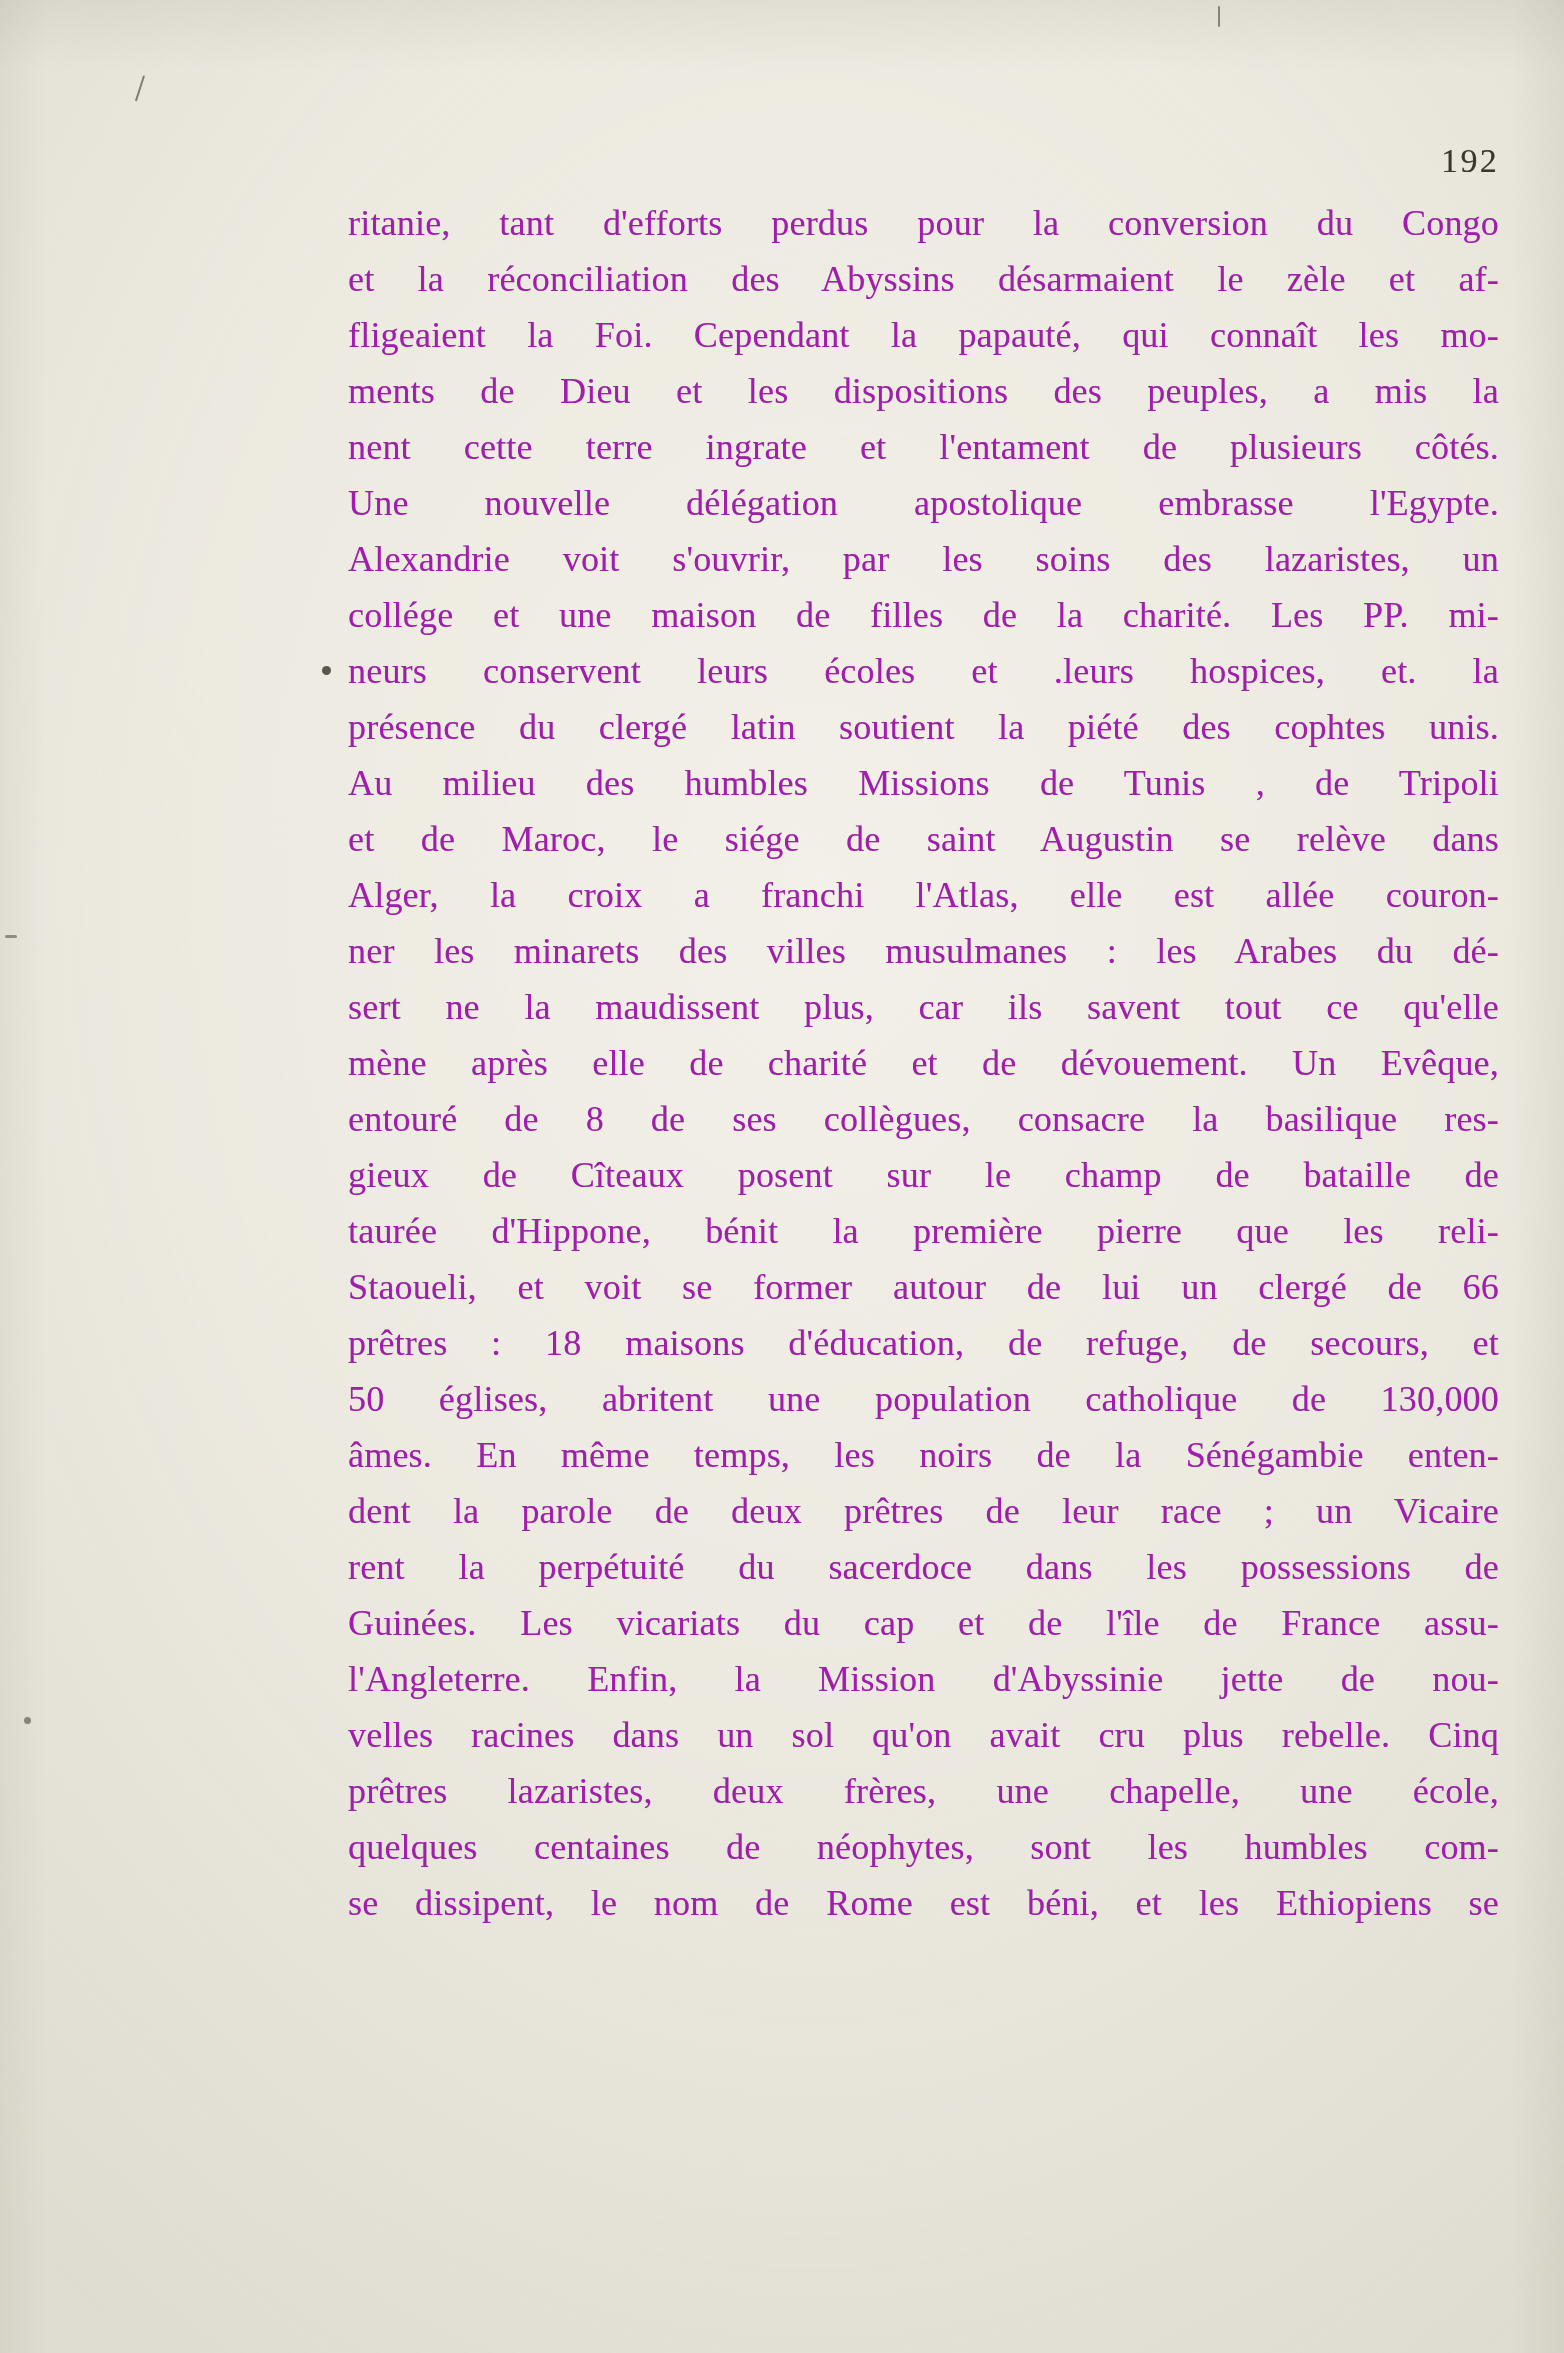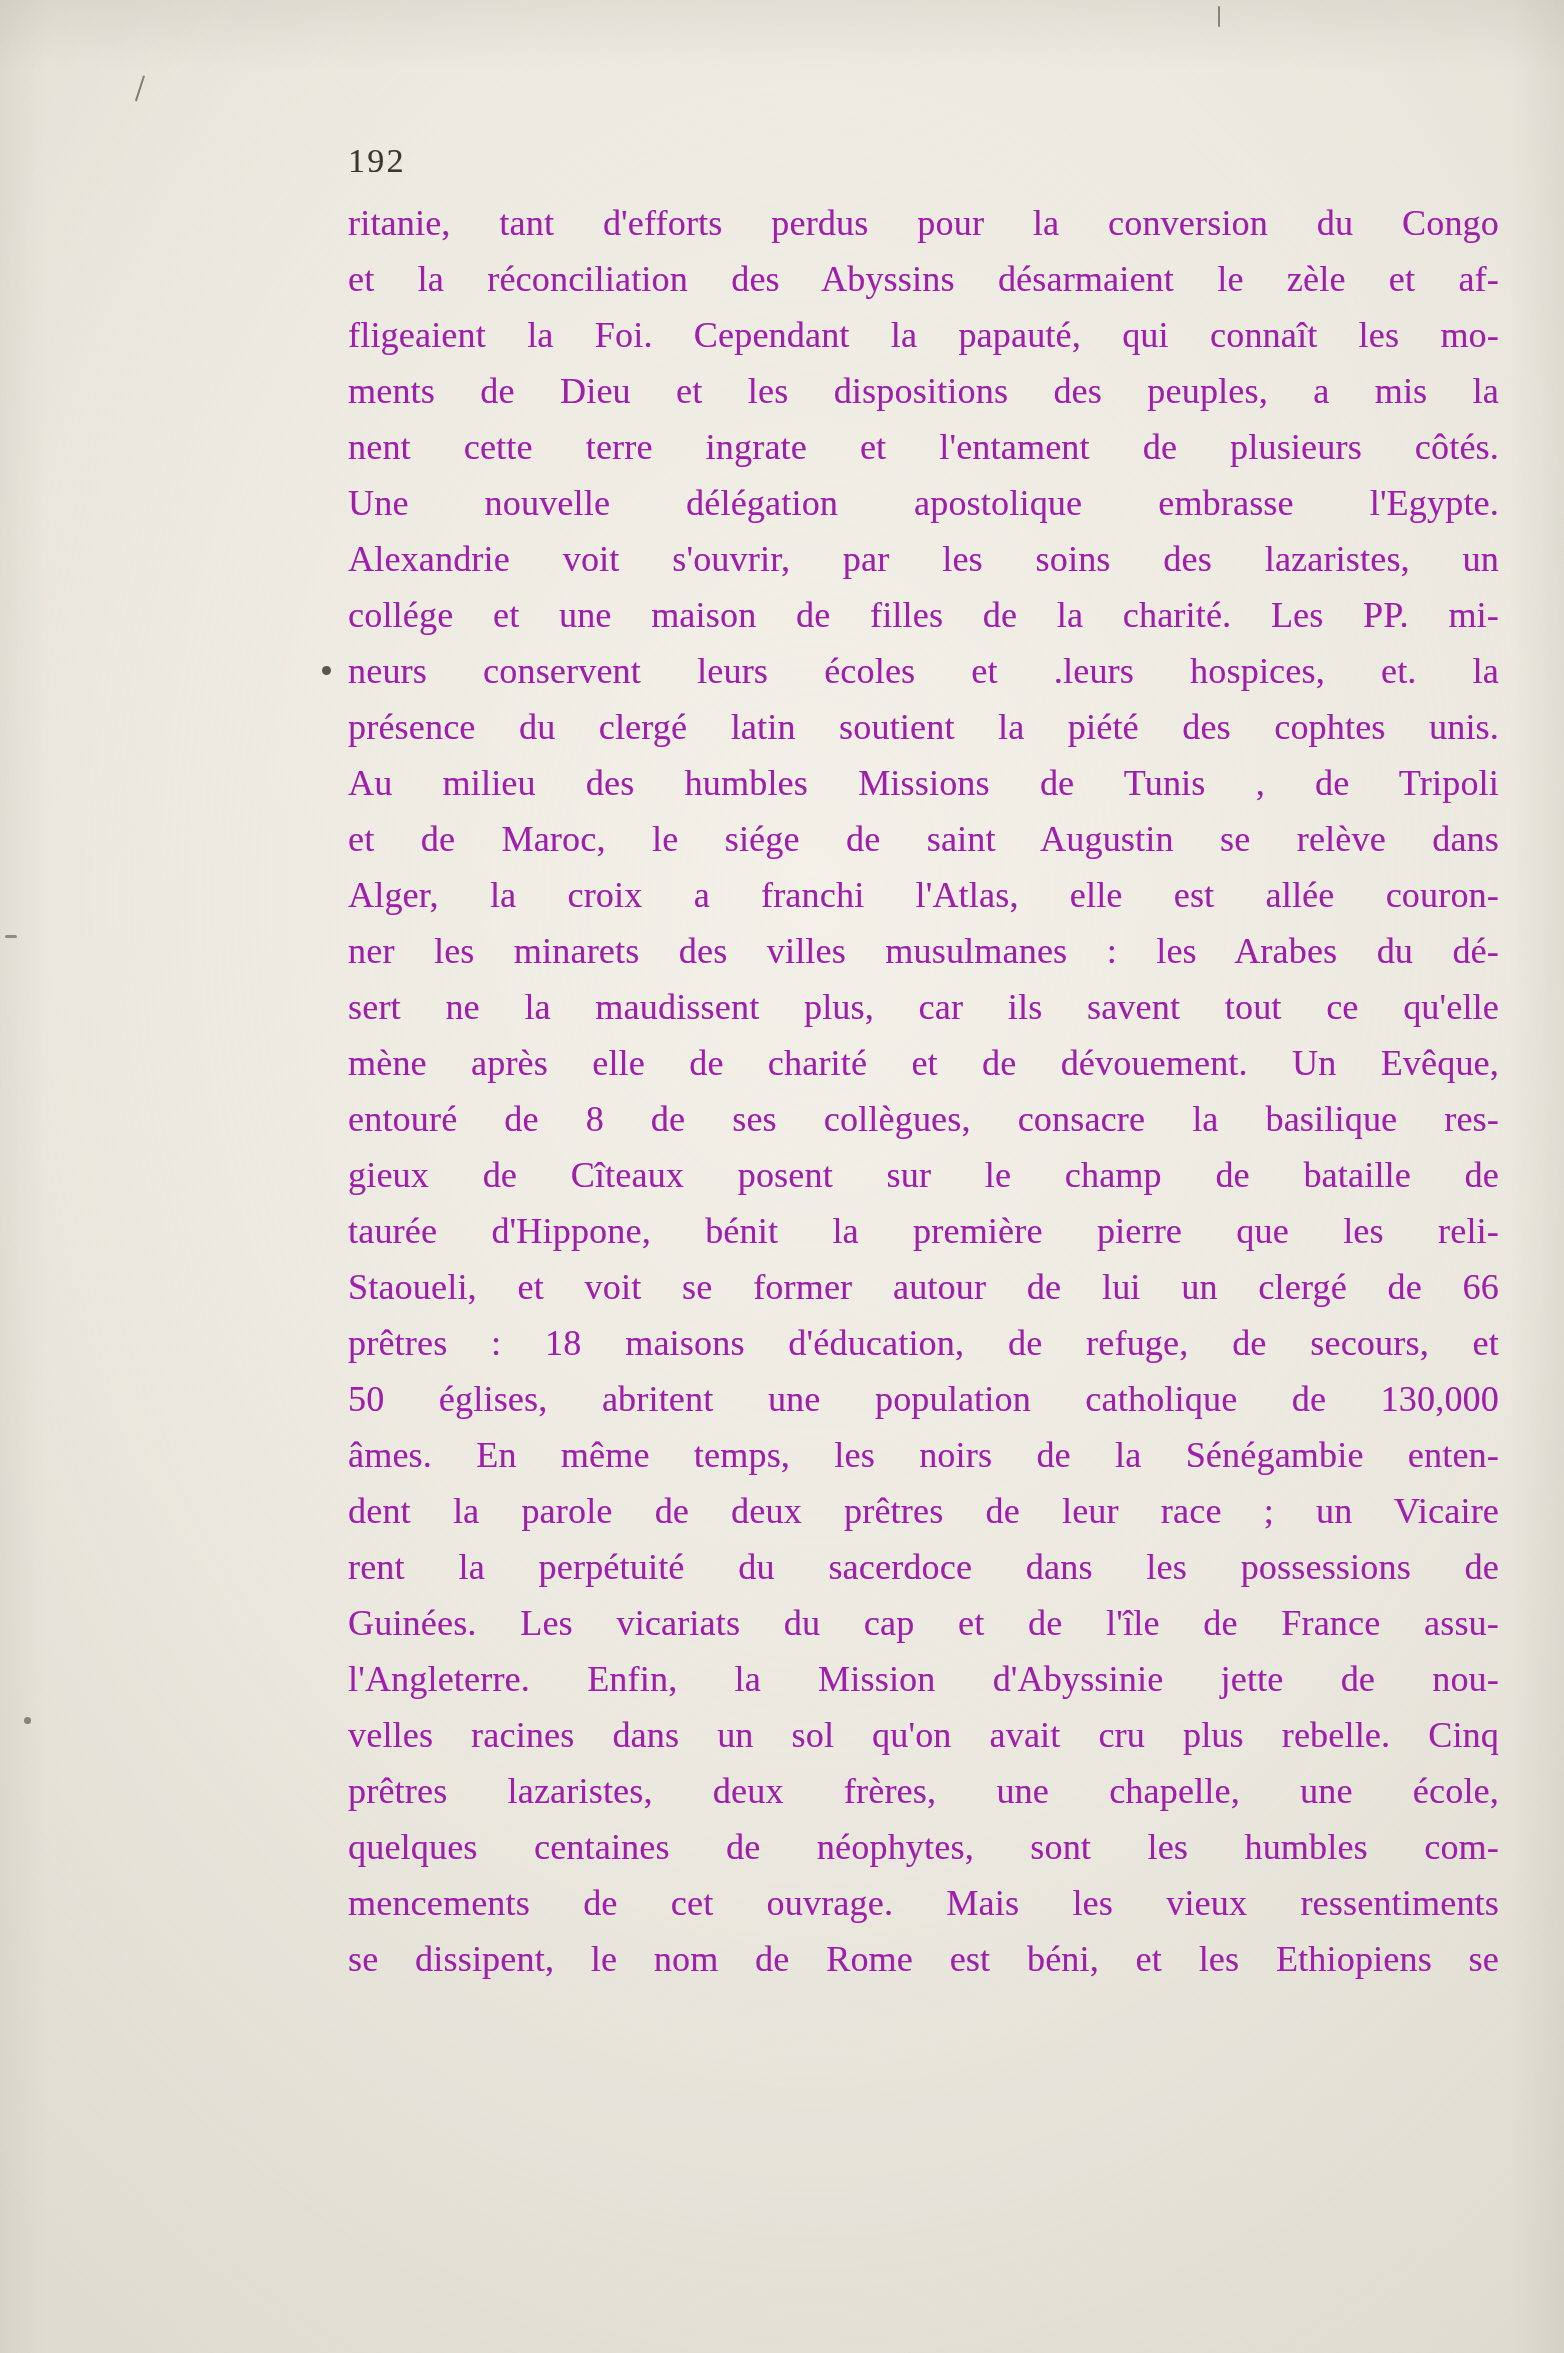--- a/index.html
+++ b/index.html
@@ -37,21 +37,21 @@
     position: absolute;
     left: 0; top: 0; width: 47px; height: 100%;
     background: linear-gradient(90deg, rgba(120,115,100,0.08), rgba(120,115,100,0));
     pointer-events: none;
   }
   .page-number {
     position: absolute;
     left: 348px;
     top: 142px;
     width: 1151px;
-    text-align: left;
+    text-align: right;
     font-size: 34px;
     letter-spacing: 2.3px;
     color: #3a372f;
     text-shadow: 0.3px 0.3px 0.5px rgba(58,55,47,0.35);
   }
   .text-block {
     position: absolute;
     left: 348px;
     top: 195px;
     width: 1151px;
@@ -122,21 +122,20 @@
       <div class="text-line">prêtres : 18 maisons d'éducation, de refuge, de secours, et</div>
       <div class="text-line">50 églises, abritent une population catholique de 130,000</div>
       <div class="text-line">âmes. En même temps, les noirs de la Sénégambie enten-</div>
       <div class="text-line">dent la parole de deux prêtres de leur race ; un Vicaire</div>
       <div class="text-line">rent la perpétuité du sacerdoce dans les possessions de</div>
       <div class="text-line">Guinées. Les vicariats du cap et de l'île de France assu-</div>
       <div class="text-line">l'Angleterre. Enfin, la Mission d'Abyssinie jette de nou-</div>
       <div class="text-line">velles racines dans un sol qu'on avait cru plus rebelle. Cinq</div>
       <div class="text-line">prêtres lazaristes, deux frères, une chapelle, une école,</div>
       <div class="text-line">quelques centaines de néophytes, sont les humbles com-</div>
-      <div class="text-line">mencements de cet ouvrage. Mais les vieux ressentiments</div>
       <div class="text-line">se dissipent, le nom de Rome est béni, et les Ethiopiens se</div>
     </div>
 
   <div class="speck speck-bullet"></div>
   <div class="speck speck-slash"></div>
   <div class="speck speck-left-dash"></div>
   <div class="speck speck-left-dot"></div>
   <div class="speck speck-top-tick"></div>
 
 </div>

